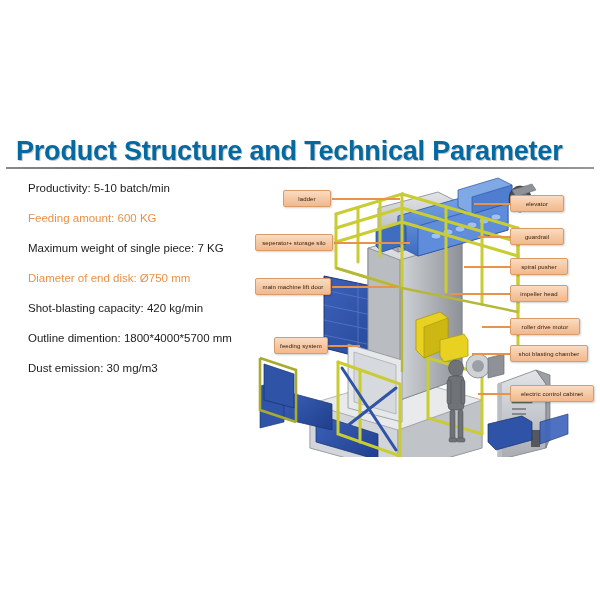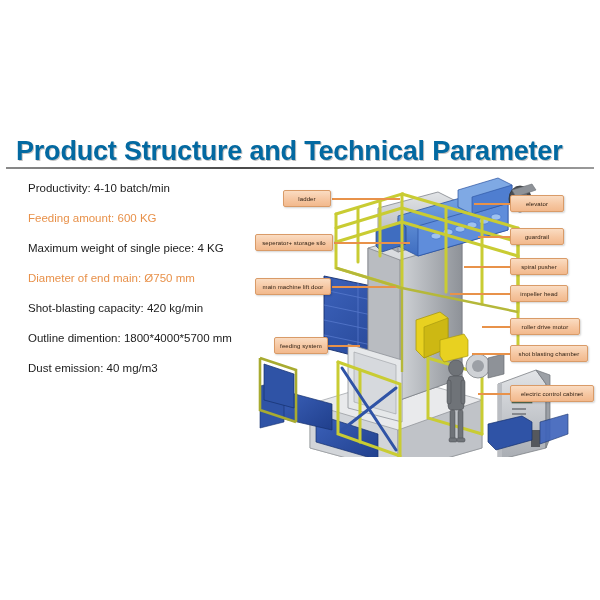--- a/index.html
+++ b/index.html
@@ -83,27 +83,27 @@
 <body>
 
 <div id="slide">
 
   <div id="title-block">
     <div id="page-title">Product Structure and Technical Parameter</div>
     <div id="title-rule"></div>
   </div>
 
   <div id="spec-list">
-    <div class="spec-line">Productivity:  4-10 batch/min</div>
+    <div class="spec-line">Productivity:  5-10 batch/min</div>
     <div class="spec-line accent">Feeding amount: 600 KG</div>
-    <div class="spec-line">Maximum weight of single piece: 4 KG</div>
-    <div class="spec-line accent">Diameter of end main: Ø750 mm</div>
+    <div class="spec-line">Maximum weight of single piece: 7 KG</div>
+    <div class="spec-line accent">Diameter of end disk: Ø750 mm</div>
     <div class="spec-line">Shot-blasting capacity: 420 kg/min</div>
     <div class="spec-line">Outline dimention: 1800*4000*5700 mm</div>
-    <div class="spec-line">Dust emission: 40 mg/m3</div>
+    <div class="spec-line">Dust emission: 30 mg/m3</div>
   </div>
 
   <div id="diagram">
 
     <svg id="machine-svg" width="350" height="285" viewBox="0 0 350 285">
       <defs>
         <linearGradient id="gBlue" x1="0" y1="0" x2="1" y2="1">
           <stop offset="0" stop-color="#3c62bb"></stop>
             <stop offset="1" stop-color="#203f8c"></stop>
         </linearGradient>

